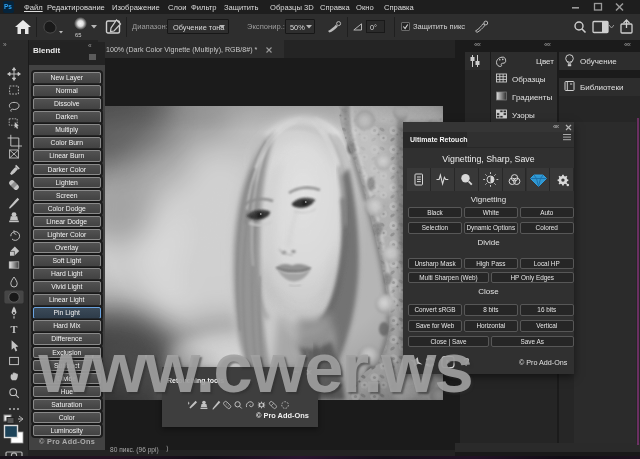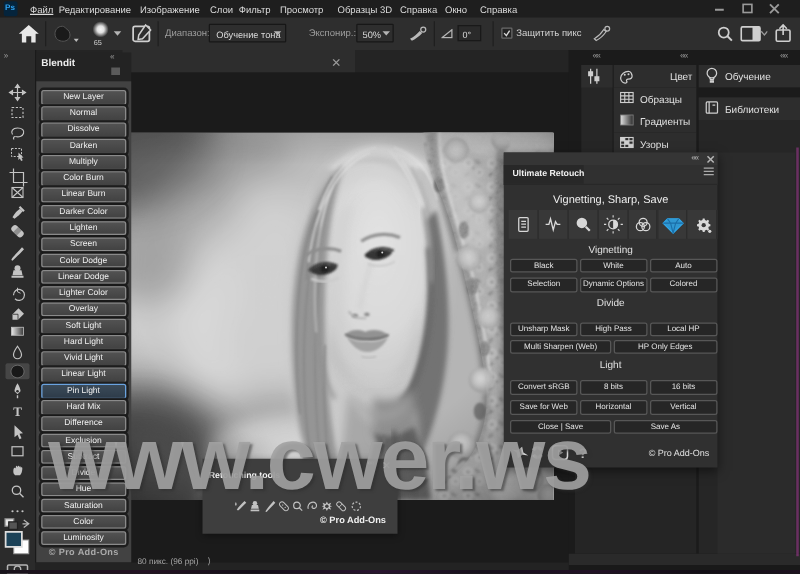--- a/index.html
+++ b/index.html
@@ -17,21 +17,21 @@
 <body>
 <div id="app">
 
 <div class="abs" style="left:0;top:0;width:640px;height:14px;background:#1e1e1e;"></div>
 <div class="abs" style="left:2.5px;top:1px;width:11px;height:11.5px;background:#05243c;border-radius:2px;color:#2ea3f2;font-size:6.5px;font-weight:bold;text-align:center;line-height:12px;">Ps</div>
 <span class="mi" style="left:24px;text-decoration:underline;">Файл</span>
 <span class="mi" style="left:47px;">Редактирование</span>
 <span class="mi" style="left:112px;">Изображение</span>
 <span class="mi" style="left:168px;">Слои</span>
 <span class="mi" style="left:191px;">Фильтр</span>
-<span class="mi" style="left:224px;">Просмотр</span>
+<span class="mi" style="left:224px;">Защитить</span>
 <span class="mi" style="left:270px;">Образцы</span>
 <span class="mi" style="left:304px;">3D</span>
 <span class="mi" style="left:320px;">Справка</span>
 <span class="mi" style="left:356px;">Окно</span>
 <span class="mi" style="left:384px;">Справка</span>
 
 <svg class="abs" style="left:570px;top:2px;" width="60" height="10" viewBox="0 0 60 10">
  <rect x="2" y="5" width="7" height="1.6" fill="#9a9a9a"></rect>
  <rect x="24.5" y="1.5" width="7" height="6.5" fill="none" stroke="#9a9a9a" stroke-width="1.3"></rect>
  <path d="M46 1.5 L53 8.5 M53 1.5 L46 8.5" stroke="#9a9a9a" stroke-width="1.5"></path>
@@ -105,20 +105,21 @@
  <rect x="10" y="1.5" width="6" height="11" fill="#cfcfcf"></rect>
  <path d="M18 5 l2.5 3 l2.5 -3" stroke="#9a9a9a" stroke-width="1" fill="none" transform="translate(-1,0)"></path>
 </svg>
 <svg class="abs" style="left:619px;top:19px;" width="16" height="16" viewBox="0 0 16 16">
  <rect x="2" y="5" width="11" height="9" rx="1" fill="none" stroke="#cfcfcf" stroke-width="1.3"></rect>
  <path d="M7.5 9 L7.5 1.5 M4.5 4 L7.5 1 L10.5 4" stroke="#cfcfcf" stroke-width="1.3" fill="none"></path>
 </svg>
 
 <div class="abs" style="left:28px;top:40px;width:427px;height:18px;background:#242424;"></div>
 <div class="abs" style="left:98px;top:40px;width:186px;height:18px;background:#2d2d2d;"></div>
+<div class="abs" style="left:106px;top:45.5px;font-size:7.1px;color:#c9c9c9;white-space:nowrap;">100% (Dark Color Vignette (Multiply), RGB/8#) *</div>
 <svg class="abs" style="left:265px;top:46px;" width="8" height="8">
       <path d="M1.5 1.5 L6.5 6.5 M6.5 1.5 L1.5 6.5" stroke="#9b9b9b" stroke-width="1.1"></path>
     </svg>
 <div class="abs" style="left:28px;top:58px;width:427px;height:392px;background:#1b1b1b;"></div>
 
 <div class="abs" id="photo" style="left:103px;top:106px;width:340px;height:294px;overflow:hidden;">
       <svg width="340" height="294" viewBox="0 0 340 294" style="display:block;">
 <defs>
  <filter id="b14" x="-40%" y="-40%" width="180%" height="180%">
             <feGaussianBlur stdDeviation="14"></feGaussianBlur>
@@ -641,21 +642,21 @@
       <div class="ub" style="left:519.5px;top:206.9px;width:52.5px;">Auto</div>
 <div class="ub" style="left:408px;top:222.3px;width:52px;">Selection</div>
       <div class="ub" style="left:463.8px;top:222.3px;width:52px;">Dynamic Options</div>
       <div class="ub" style="left:519.5px;top:222.3px;width:52.5px;">Colored</div>
 <div class="seclab" style="top:237.8px;">Divide</div>
 <div class="ub" style="left:408px;top:257.5px;width:52px;">Unsharp Mask</div>
       <div class="ub" style="left:463.8px;top:257.5px;width:52px;">High Pass</div>
       <div class="ub" style="left:519.5px;top:257.5px;width:52.5px;">Local HP</div>
 <div class="ub" style="left:408px;top:271.6px;width:79px;">Multi Sharpen (Web)</div>
 <div class="ub" style="left:490.5px;top:271.6px;width:81.5px;">HP Only Edges</div>
-<div class="seclab" style="top:287px;">Light</div>
+<div class="seclab" style="top:287px;">Close</div>
 <div class="ub" style="left:408px;top:304.2px;width:52px;">Convert sRGB</div>
       <div class="ub" style="left:463.8px;top:304.2px;width:52px;">8 bits</div>
       <div class="ub" style="left:519.5px;top:304.2px;width:52.5px;">16 bits</div>
 <div class="ub" style="left:408px;top:320.3px;width:52px;">Save for Web</div>
       <div class="ub" style="left:463.8px;top:320.3px;width:52px;">Horizontal</div>
       <div class="ub" style="left:519.5px;top:320.3px;width:52.5px;">Vertical</div>
 <div class="ub" style="left:408px;top:335.8px;width:79px;">Close | Save</div>
 <div class="ub" style="left:490.5px;top:335.8px;width:81.5px;">Save As</div>
 <svg class="abs" style="left:408px;top:353px;" width="65" height="18" viewBox="0 0 65 18">
  <g fill="#d5d5d5">

